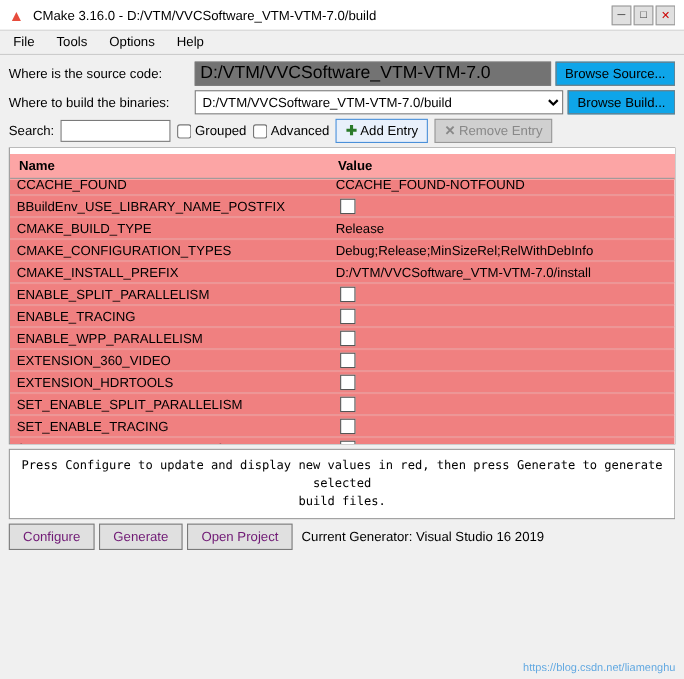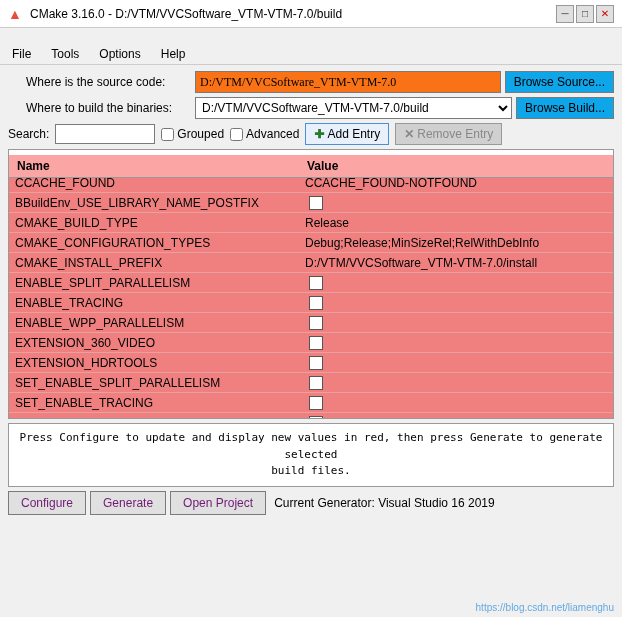--- a/index.html
+++ b/index.html
@@ -50,21 +50,21 @@
       justify-content: center;
       font-size: 10px;
       color: #333;
     }
 
     
     .menu-bar {
       background: #f0f0f0;
       border-bottom: 1px solid #ccc;
       display: flex;
-      padding: 18px 4px;
+      padding: 2px 4px;
       gap: 4px;
       height: 22px;
     }
     .menu-item {
       padding: 1px 8px;
       cursor: pointer;
       font-size: 12px;
       color: #000;
     }
 
@@ -72,37 +72,35 @@
     .main {
       padding: 6px 8px;
     }
 
     
     .form-row {
       display: flex;
       align-items: center;
       margin-bottom: 4px;
       gap: 4px;
-      margin-left: 18px;
     }
     .form-label {
       font-size: 12px;
       color: #000;
       white-space: nowrap;
       min-width: 165px;
     }
     .form-input {
       flex: 1;
       height: 22px;
       border: 1px solid #7a7a7a;
       padding: 0 4px;
-      font-size: 12px;
-      background: #f97316;
-      color: #000;
-      font-family: Liberation Serif, serif;
+      font-size: 16px;
+      background: #737373;
+      color: #000;
     }
     .form-select {
       flex: 1;
       height: 22px;
       border: 1px solid #7a7a7a;
       padding: 0 2px;
       font-size: 12px;
       background: #fff;
       color: #000;
       appearance: auto;

